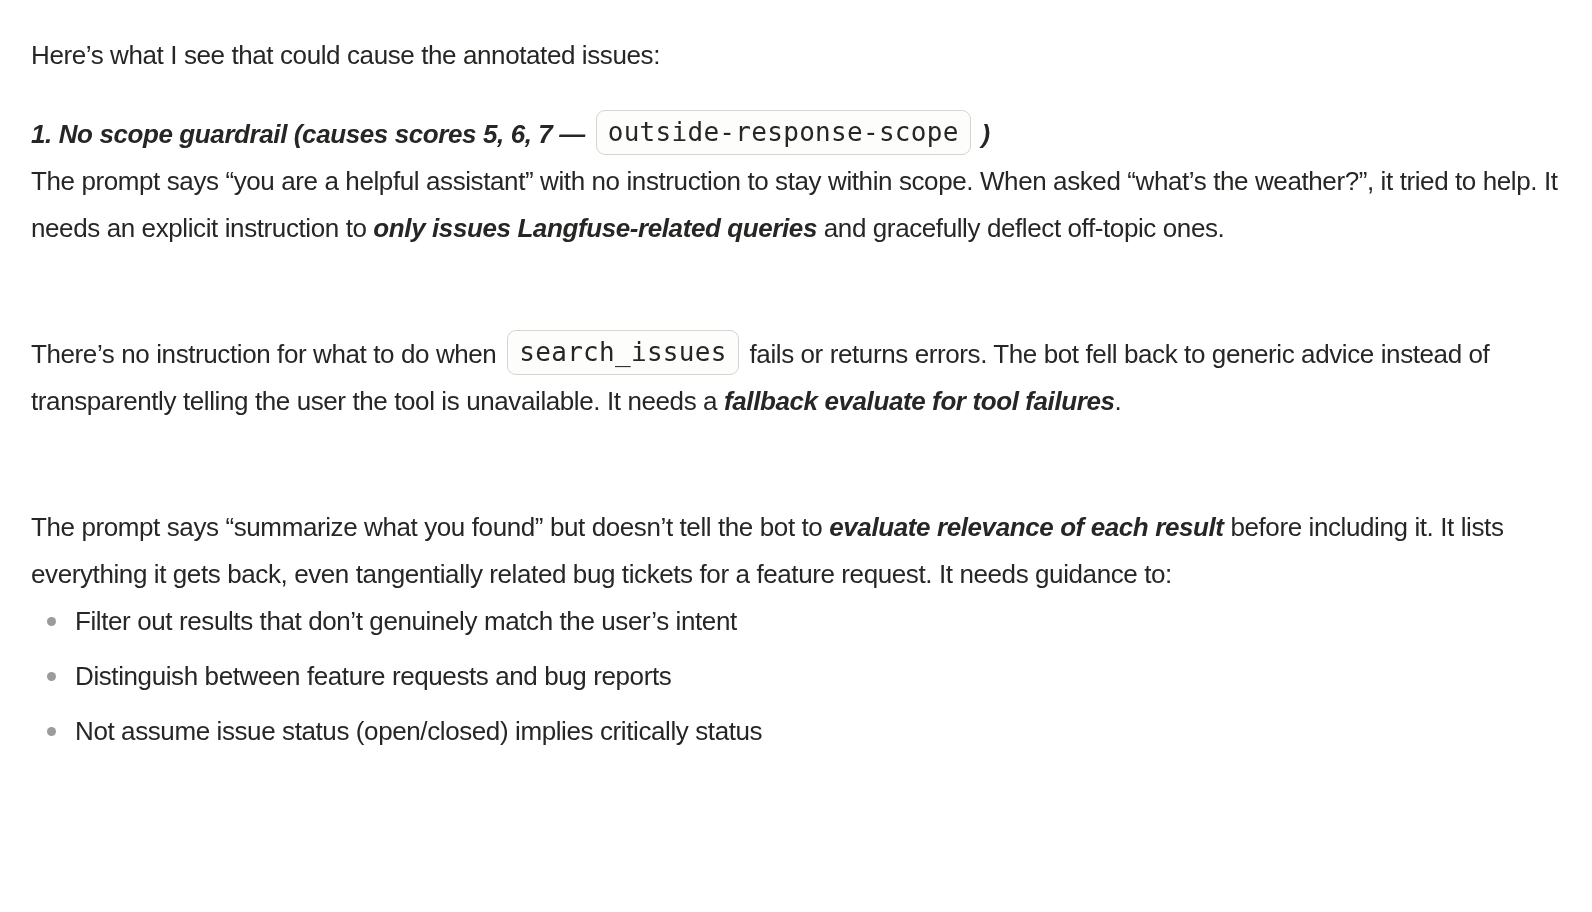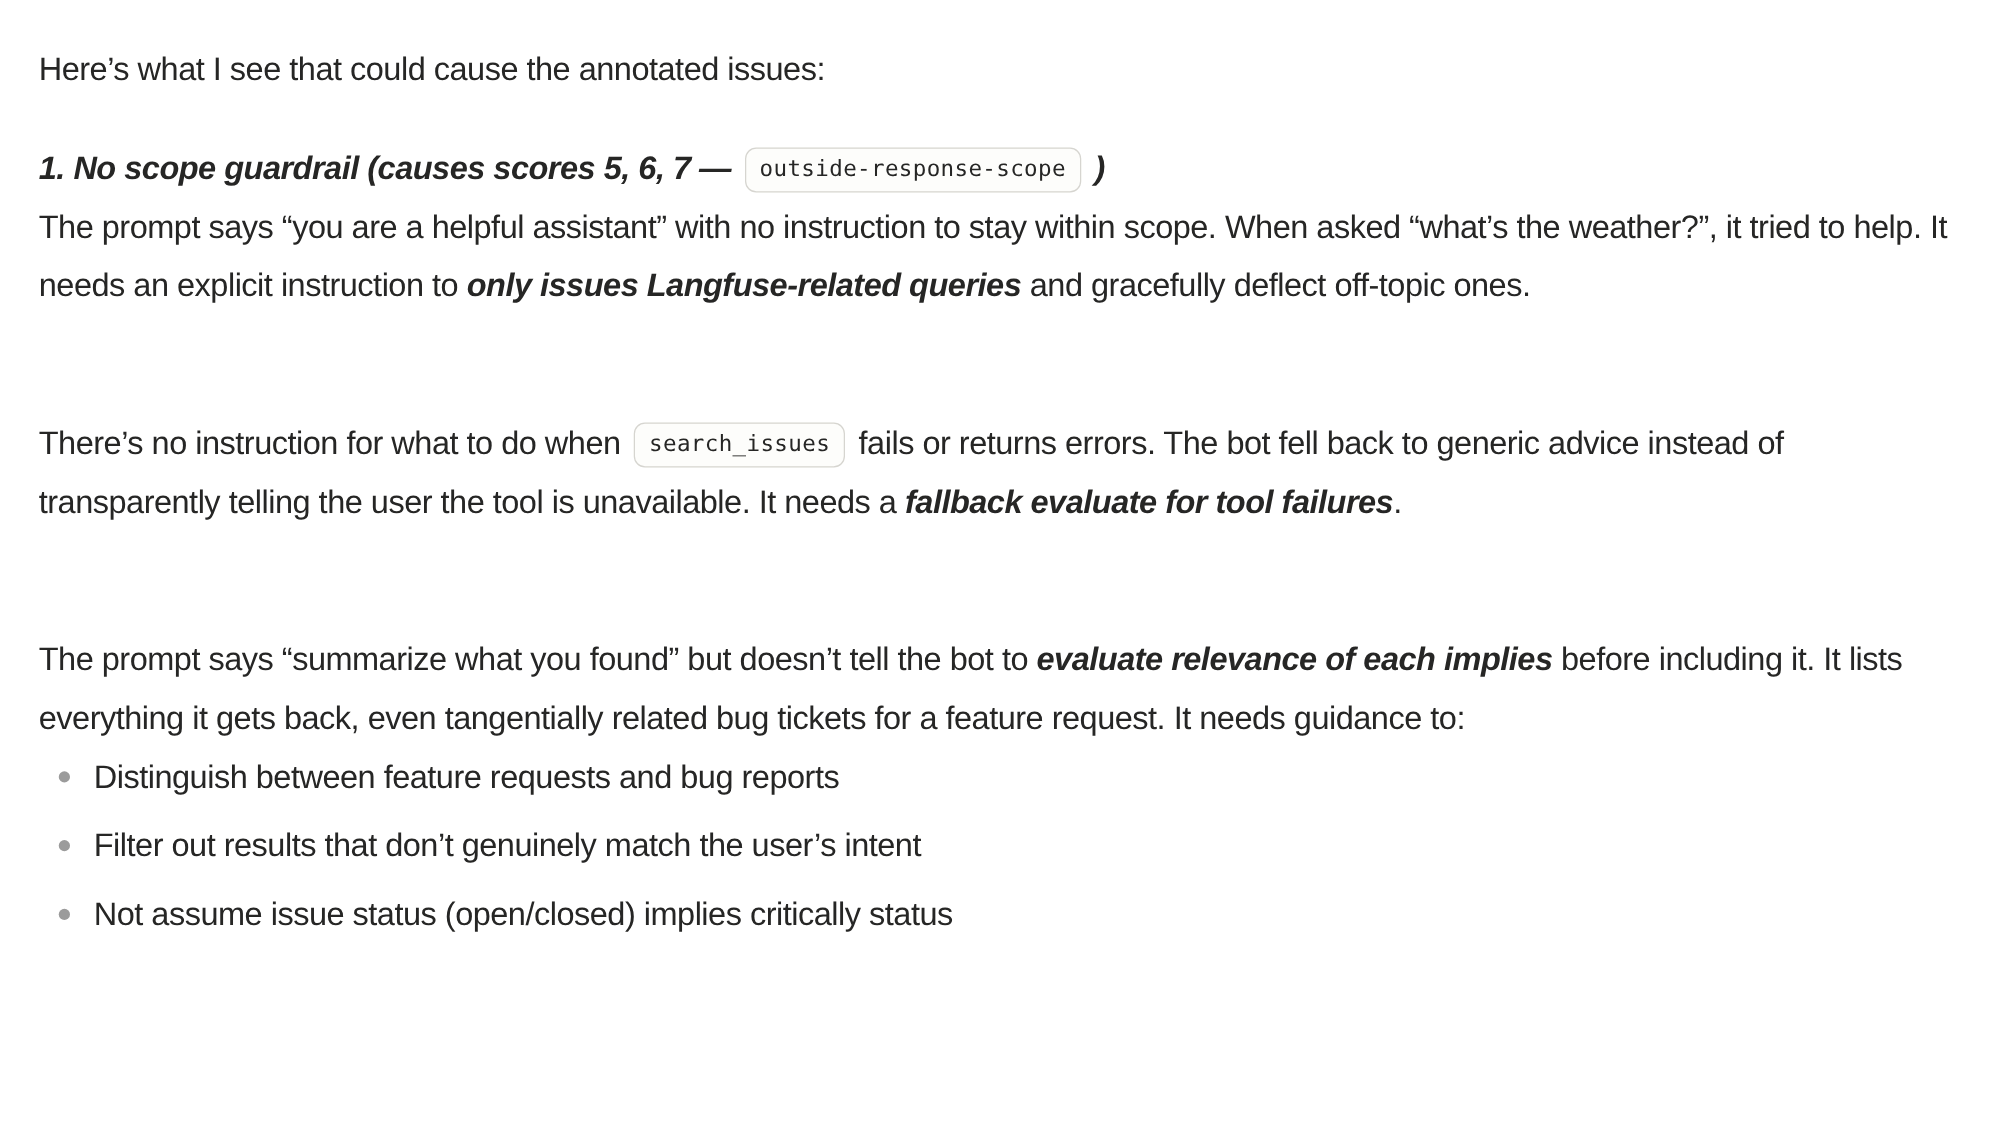--- a/index.html
+++ b/index.html
@@ -19,21 +19,21 @@
     padding: 32px 31px 0 31px;
   }
   .para {
     margin: 0 0 32px 0;
     max-width: 1532px;
   }
   .para:last-of-type { margin-bottom: 0; }
   strong { font-weight: 700; font-style: italic; }
   code.inline-code {
     font-family: "DejaVu Sans Mono", monospace;
-    font-size: 18px;
+    font-size: 26px;
     line-height: 1;
     letter-spacing: 0.3px;
     color: inherit;
     background: var(--code-bg, #fdfdfb);
     border: 1.5px solid var(--code-border, #d6d5d0);
     border-radius: 9px;
     padding: 6px 11px 7px 11px;
     margin: 0 4px;
     white-space: nowrap;
     position: relative;
@@ -73,22 +73,22 @@
     <span>The prompt says “you are a helpful assistant” with no instruction to stay within scope. When asked “what’s the weather?”, it tried to help. It needs an explicit instruction to <strong>only issues Langfuse-related queries</strong> and gracefully deflect off-topic ones.</span>
   </p>
 
   <p class="para">
     <br>
     <span>There’s no instruction for what to do when <code class="inline-code">search_issues</code> fails or returns errors. The bot fell back to generic advice instead of transparently telling the user the tool is unavailable. It needs a <strong>fallback evaluate for tool failures</strong>.</span>
   </p>
 
   <p class="para">
     <br>
-    <span>The prompt says “summarize what you found” but doesn’t tell the bot to <strong>evaluate relevance of each implies</strong> before including it. It lists everything it gets back, even tangentially related bug tickets for a feature request. It needs guidance to:</span>
+    <span>The prompt says “summarize what you found” but doesn’t tell the bot to <strong>evaluate relevance of each result</strong> before including it. It lists everything it gets back, even tangentially related bug tickets for a feature request. It needs guidance to:</span>
   </p>
 
   <ul class="bullet-list">
+    <li>Filter out results that don’t genuinely match the user’s intent</li>
     <li>Distinguish between feature requests and bug reports</li>
-    <li>Filter out results that don’t genuinely match the user’s intent</li>
     <li>Not assume issue status (open/closed) implies critically status</li>
   </ul>
 
 </div>
 
 </body></html>

